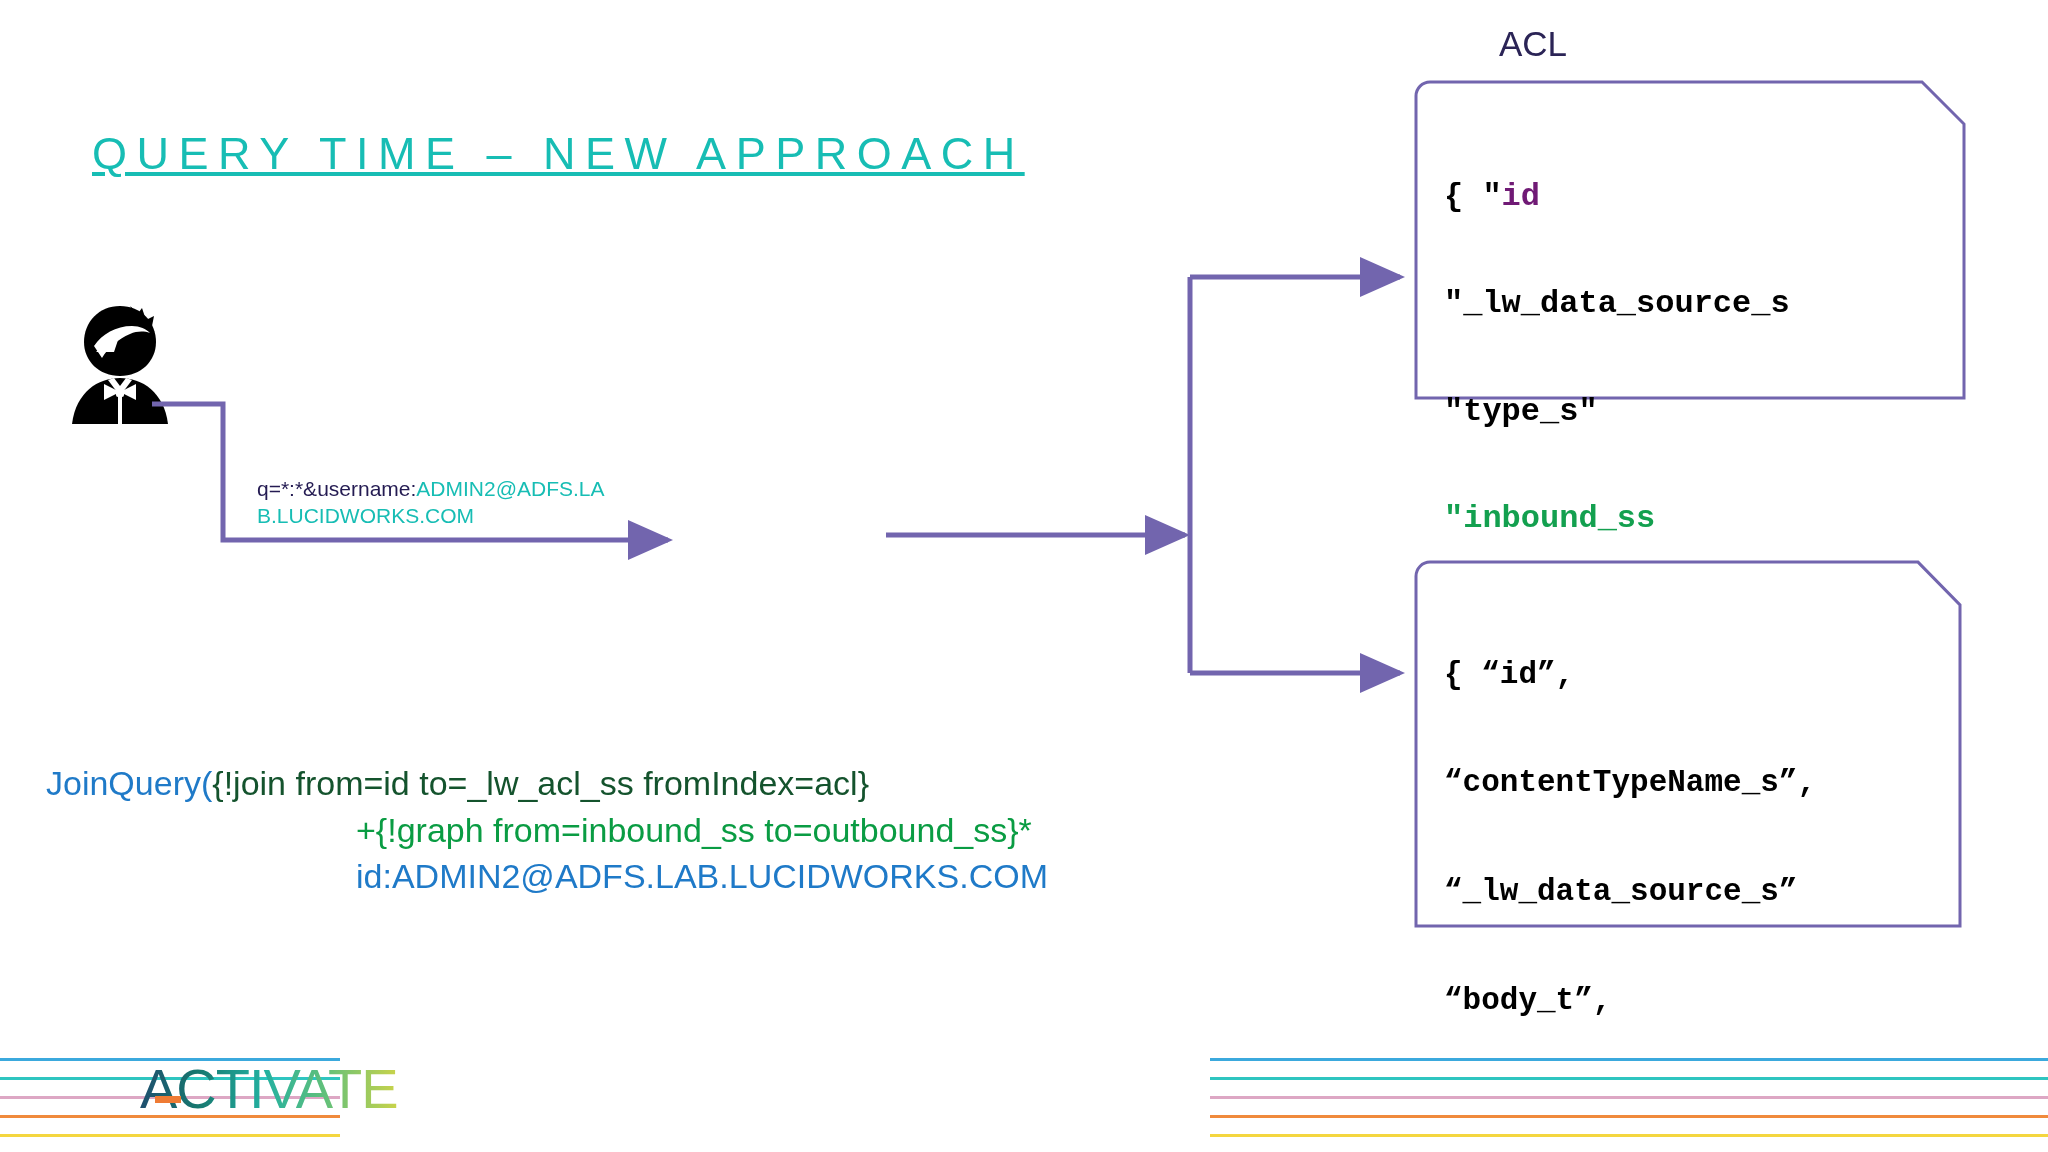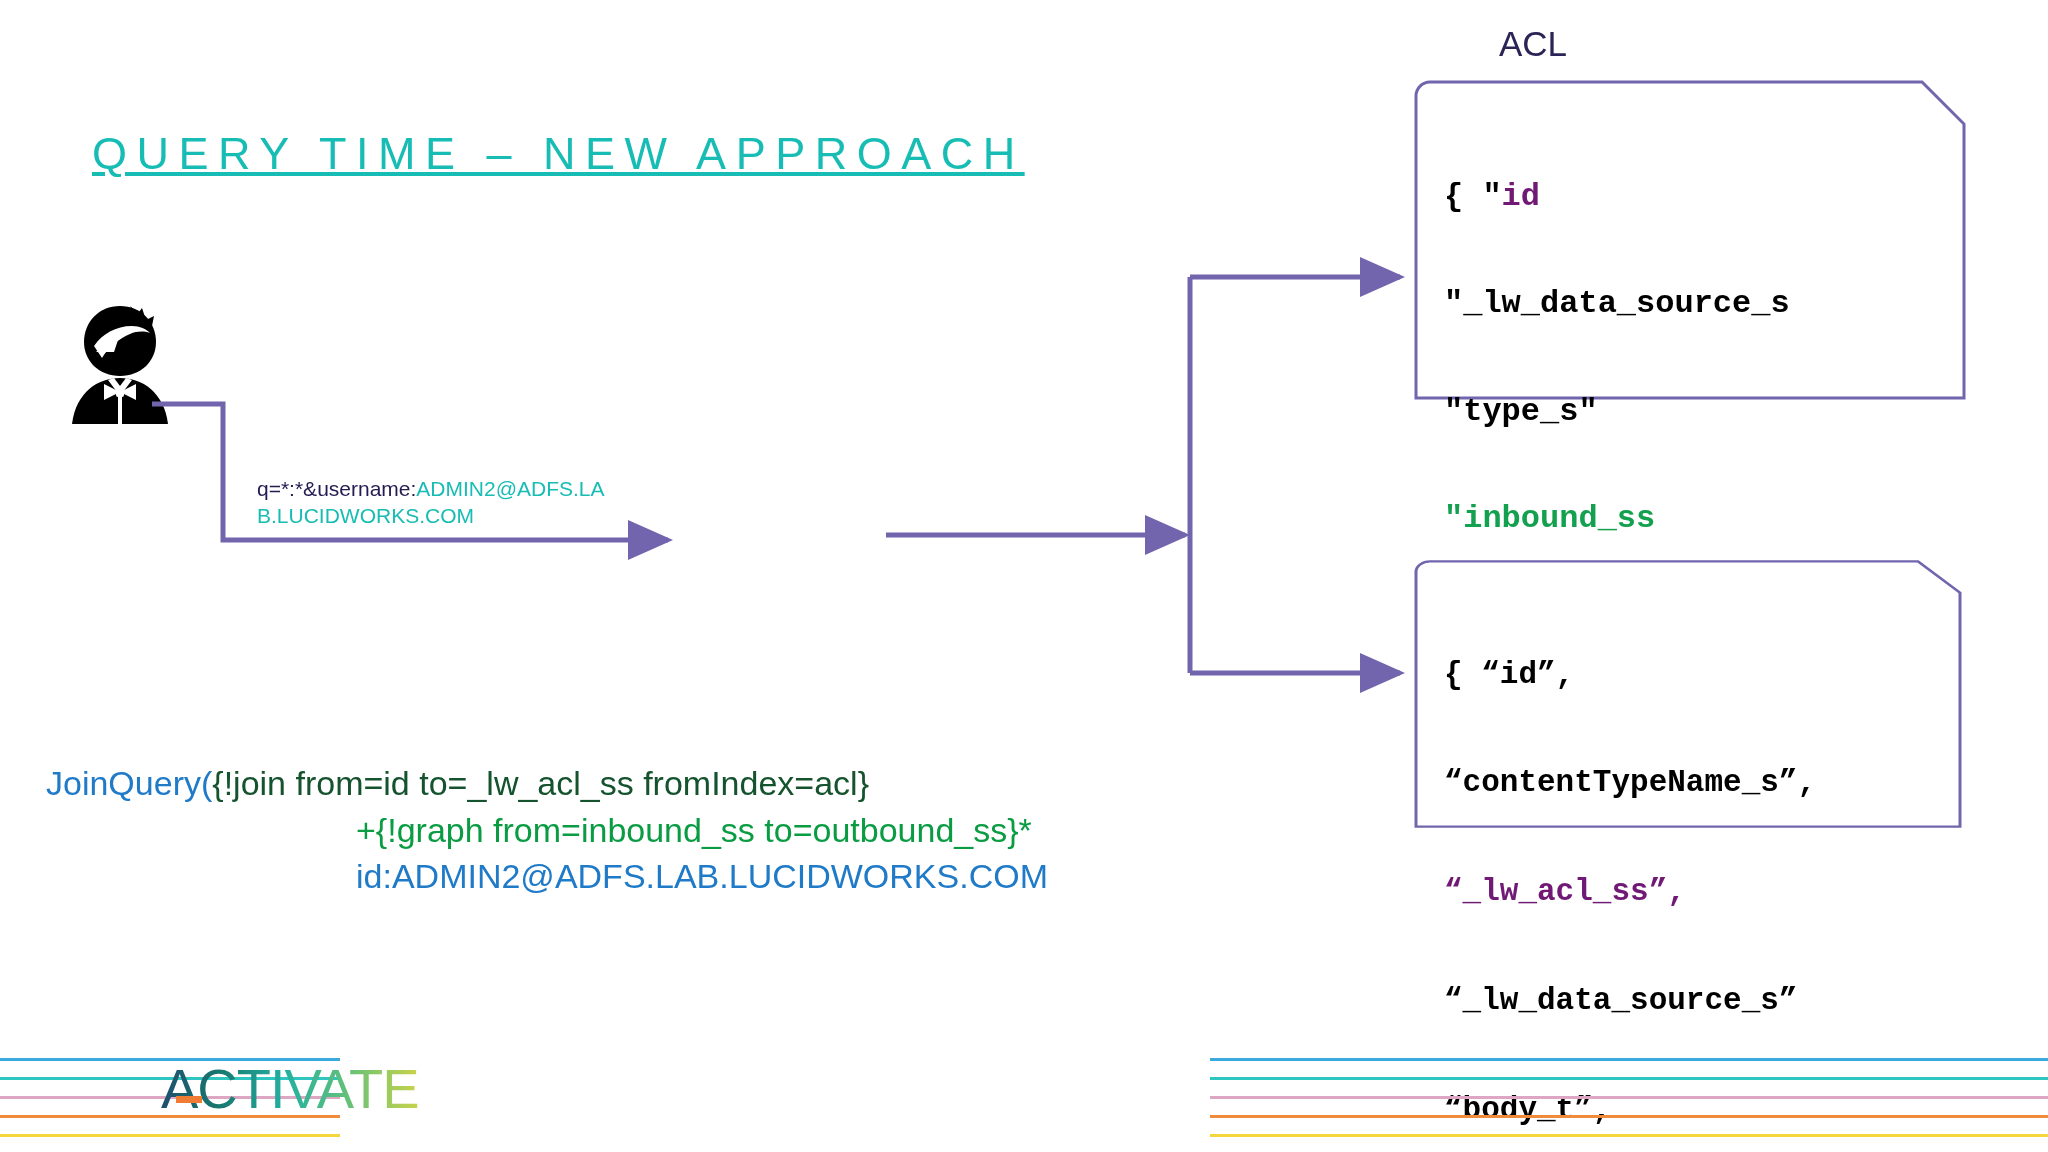--- a/index.html
+++ b/index.html
@@ -122,21 +122,21 @@
     width: 552px;
     height: 320px;
   }
   .acl-box .cal-body {
     padding: 27px 0 0 30px;
   }
   .main-box {
     left: 1414px;
     top: 560px;
     width: 548px;
-    height: 268px;
+    height: 368px;
   }
   .main-box .cal-body {
     padding: 24px 0 0 30px;
     font-size: 31px;
     line-height: 1.17;
   }
   .red  { color: #701a75; }
   .green{ color: #13a04f; }
 
   
@@ -190,21 +190,20 @@
   .r3 { background: #dda7c4; }
   .r4 { background: #f08a3c; }
   .r5 { background: #f4d63f; }
 
   .activate-logo {
     position: absolute;
     left: 140px;
     top: 12px;
     width: 260px;
     height: 70px;
-    margin-left: 21px;
   }
 </style>
 </head>
 <body>
 
 <div class="slide">
 
   <div class="slide-title">QUERY TIME – NEW APPROACH</div>
 
   <div class="person-icon">
@@ -266,21 +265,20 @@
     </div>
   </div>
 
   <div class="callout main-box">
     <svg class="cal-svg" viewBox="0 0 548 360" preserveAspectRatio="none">
       <path d="M16 2 L504 2 L546 44 L546 358 L2 358 L2 16 A14 14 0 0 1 16 2 Z" fill="#ffffff" stroke="#7265ae" stroke-width="3"></path>
     </svg>
     <div class="cal-body">
       <div>{ “id”,</div>
       <div>“contentTypeName_s”,</div>
-      <div class="red">“_lw_acl_ss”,</div>
       <div>“_lw_data_source_s”</div>
       <div>“body_t”,</div>
       
       
     </div>
   </div>
 
 
   <div class="joinquery">
     <div class="jq-line1"><span class="jq-blue">JoinQuery(</span><span class="jq-red">{!join from=id to=_lw_acl_ss fromIndex=acl}</span></div>

